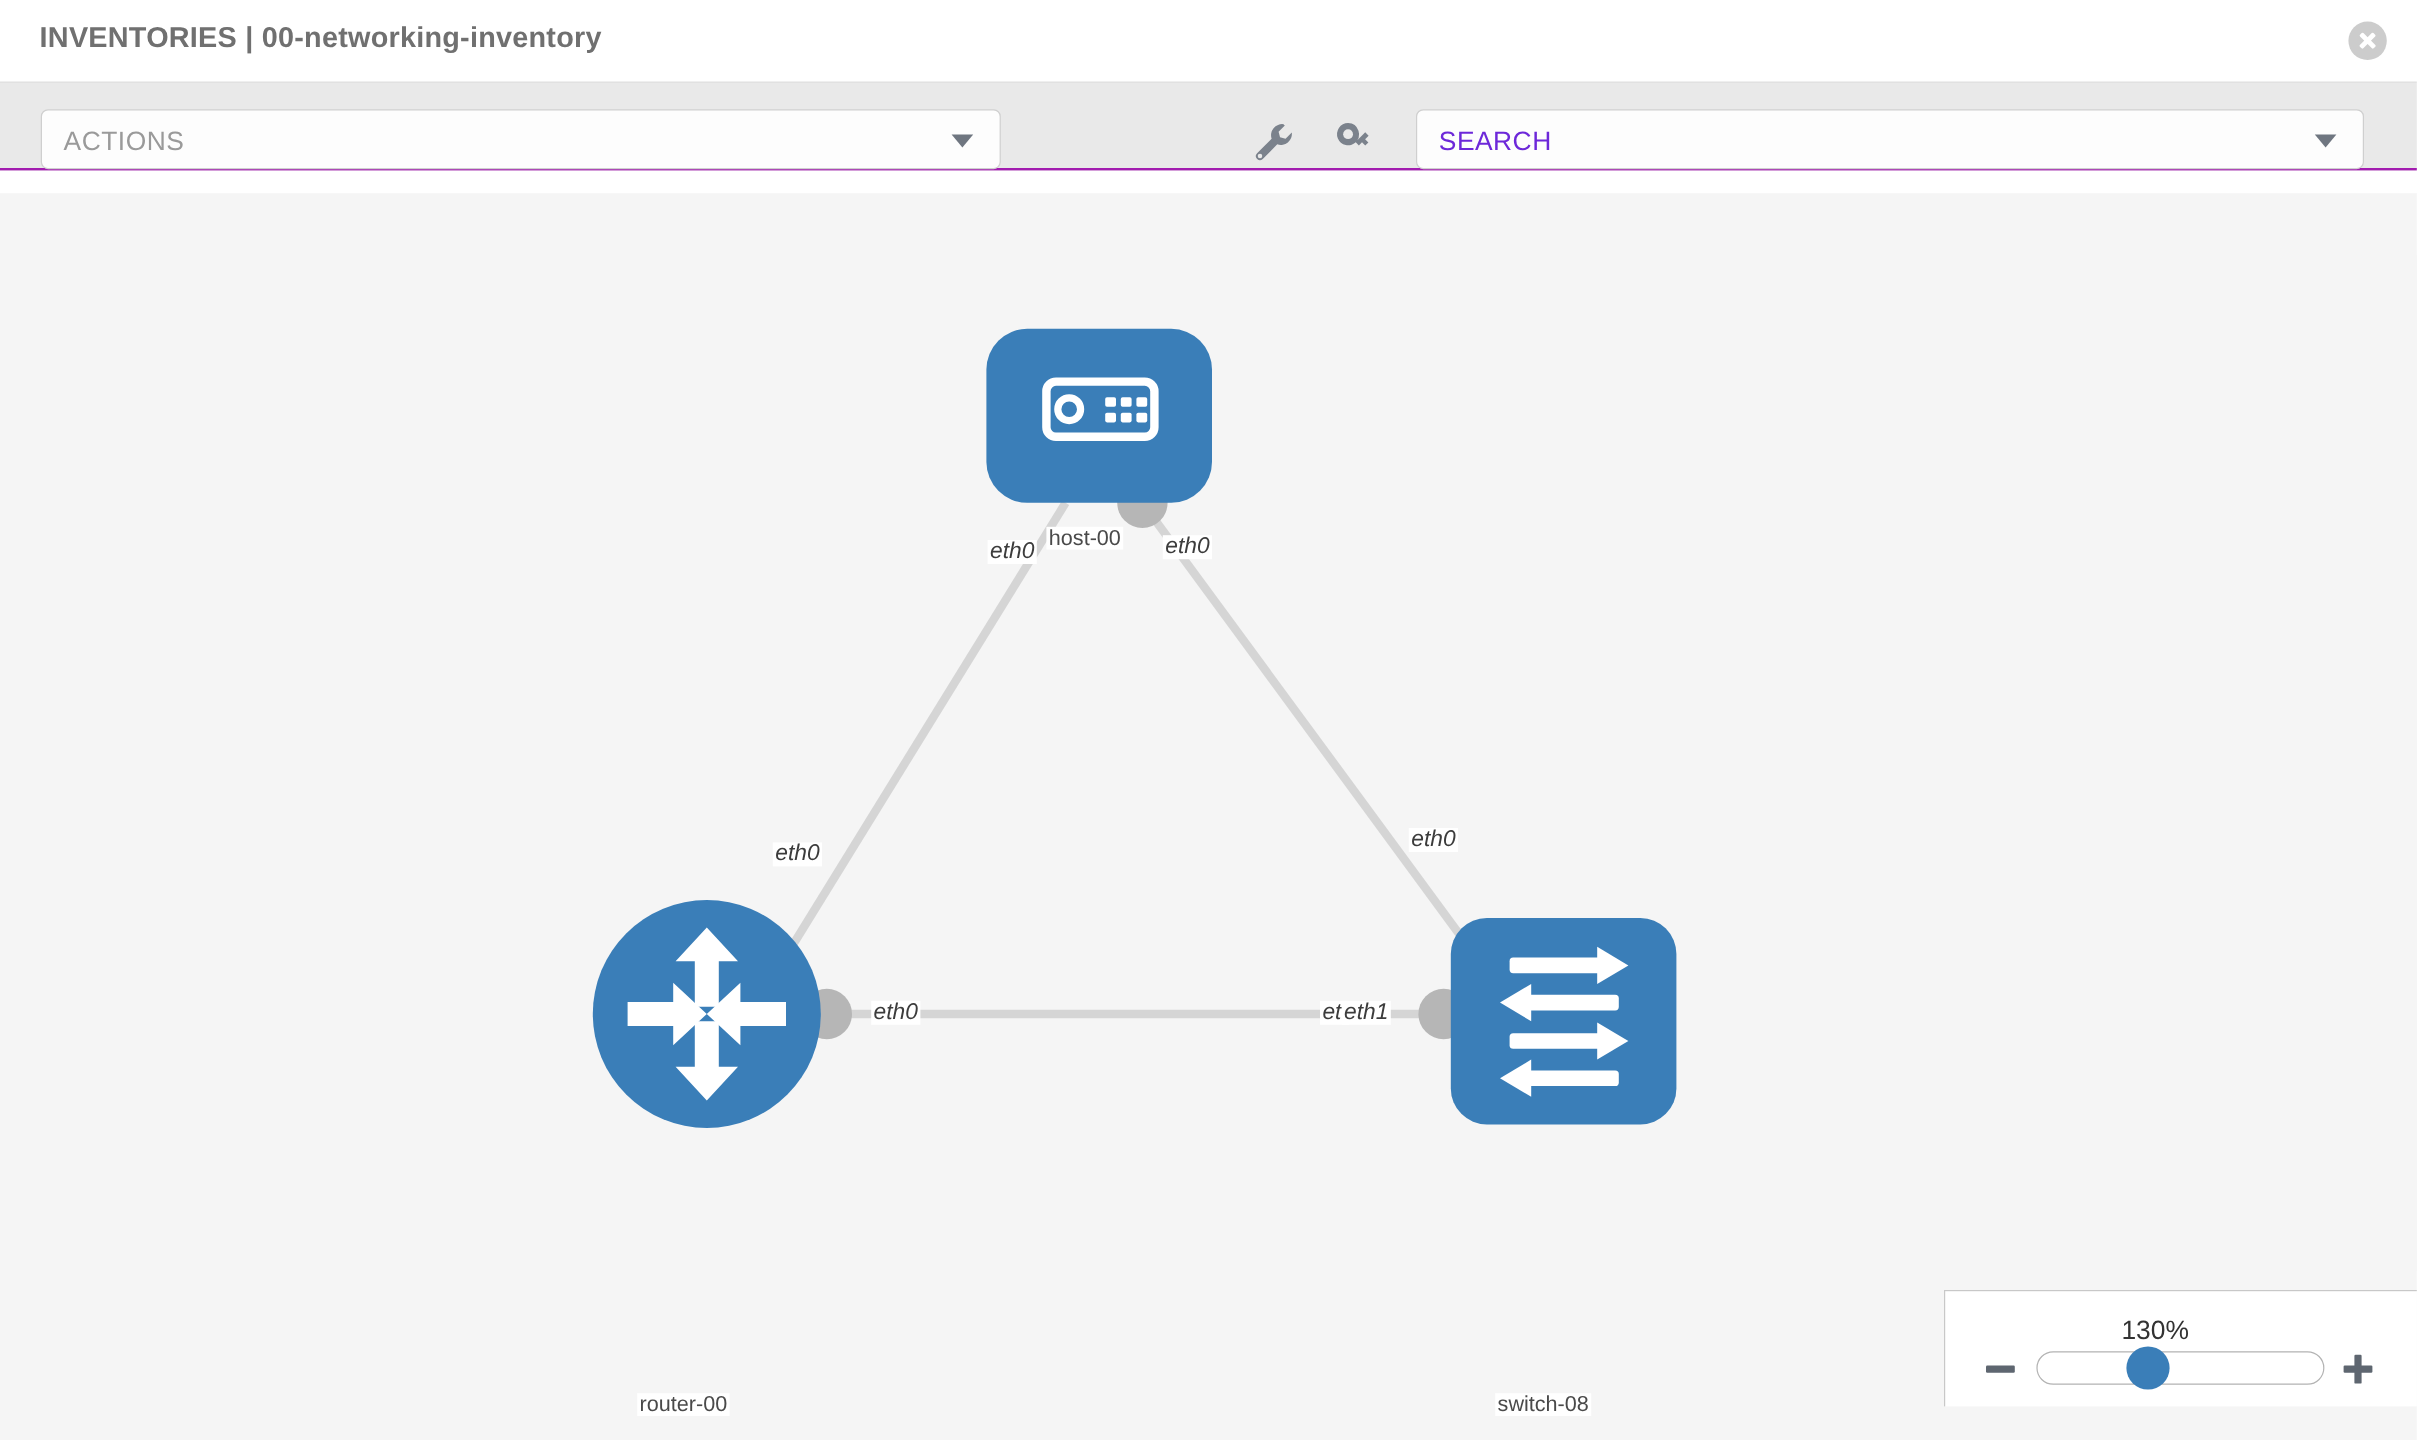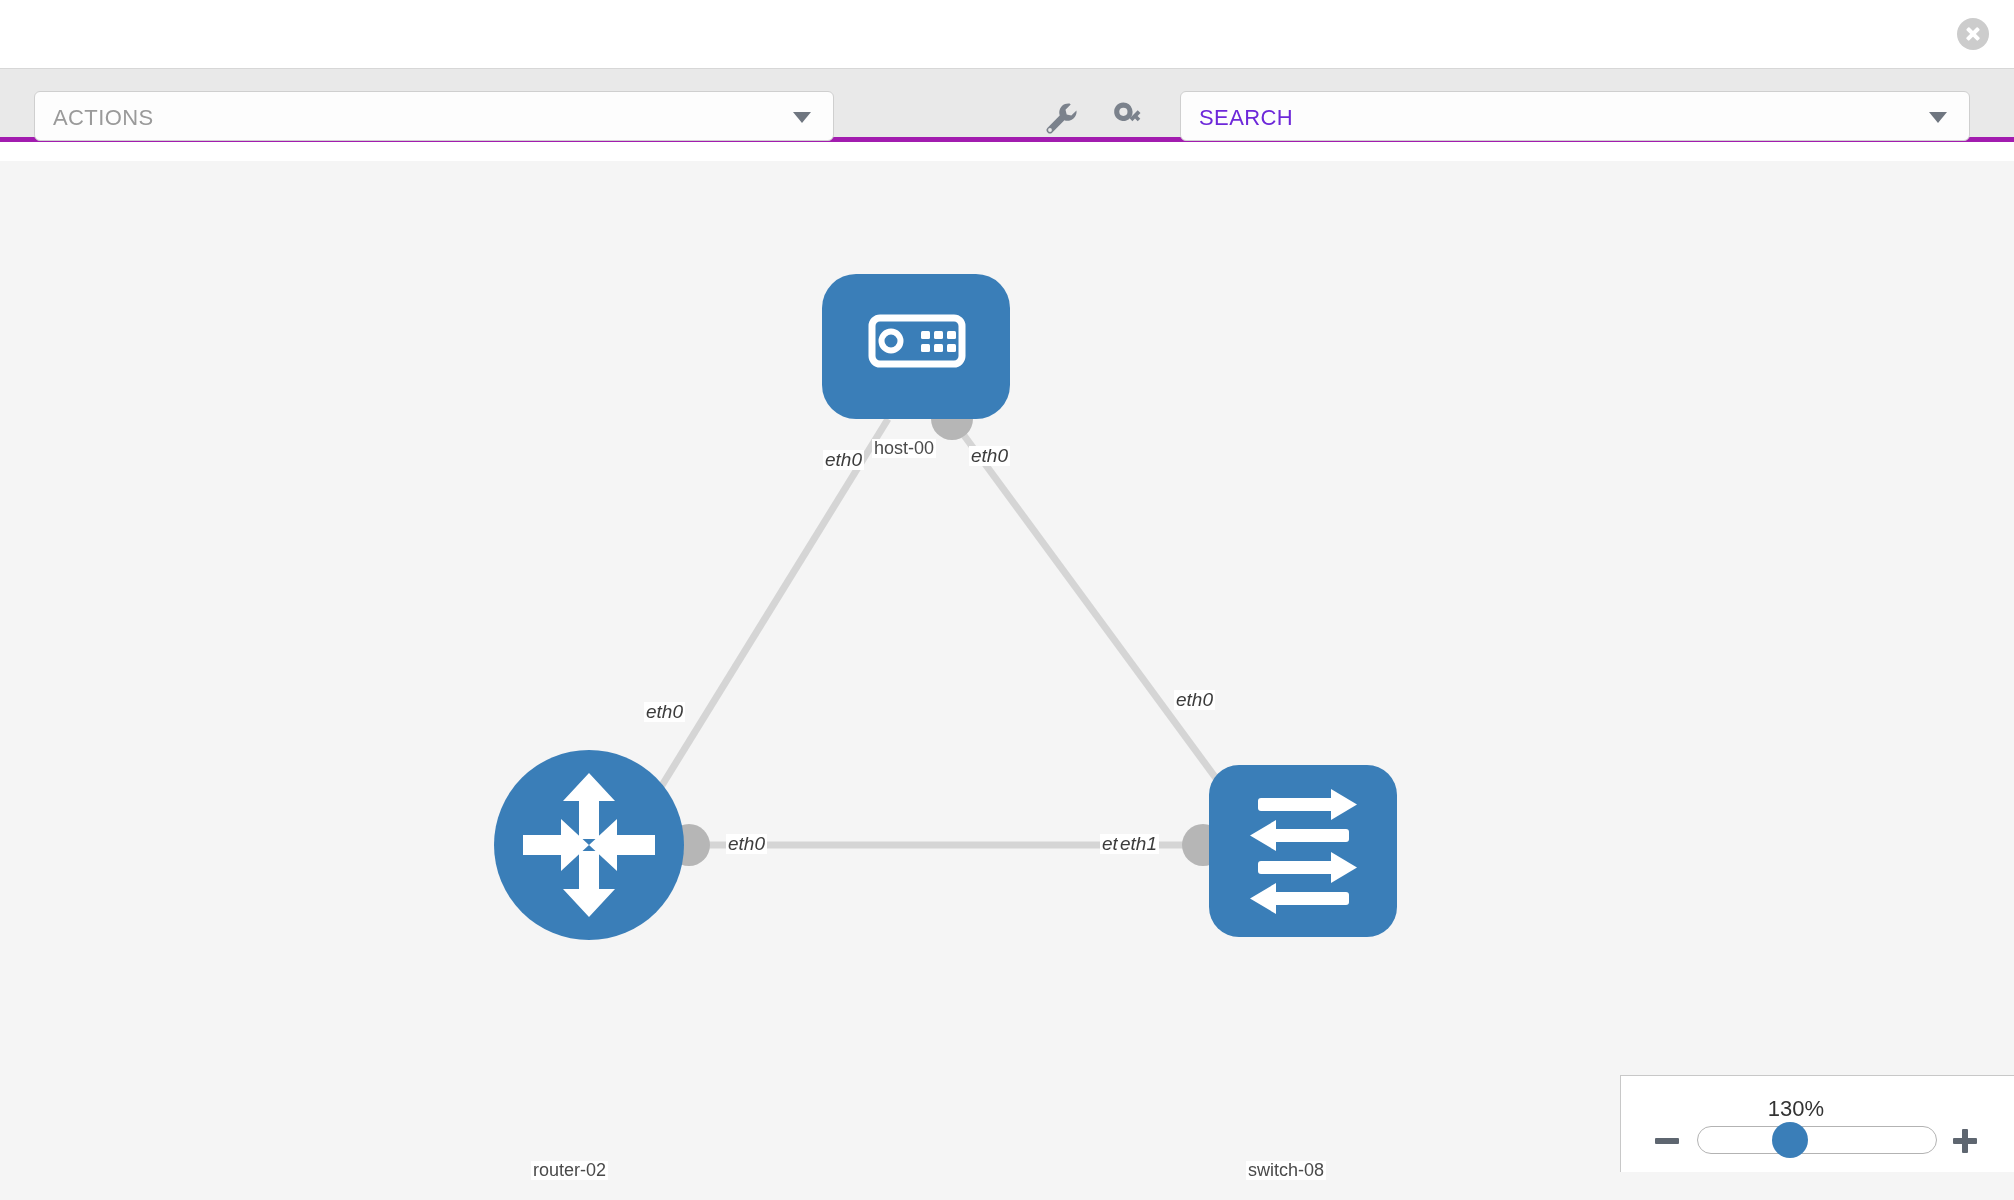--- a/index.html
+++ b/index.html
@@ -59,21 +59,21 @@
   .close-btn::before { transform: translate(-50%,-50%) rotate(45deg); }
   .close-btn::after  { transform: translate(-50%,-50%) rotate(-45deg); }
 
   
   .toolbar {
     position: absolute;
     left: 0; top: 69px;
     width: 2014px;
     height: 73px;
     background: #e9e9e9;
-    border-bottom: 5px solid #a21caf;
+    border-bottom: 2px solid #a21caf;
     box-sizing: border-box;
     padding-left: 24px;
   }
   .actions-select {
     position: absolute;
     left: 34px;
     top: 22px;
     width: 800px;
     height: 50px;
     background: #fdfdfd;
@@ -237,20 +237,21 @@
     height: 36px;
     border-radius: 50%;
     background: #3a7eb8;
     cursor: grab;
   }
 </style>
 </head>
 <body>
 
 <div class="header">
+  <div class="header-title">INVENTORIES | 00-networking-inventory</div>
   <div class="close-btn"></div>
 </div>
 
 <div class="toolbar">
 
   <div class="actions-select">
     <span class="label">ACTIONS</span>
     <span class="caret"></span>
   </div>
 
@@ -334,21 +335,21 @@
         <rect x="1258" y="700" width="82" height="13" rx="3"></rect>
         <path d="M1331 691 l26 15.5 -26 15.5 z"></path>
 
         <rect x="1267" y="731" width="82" height="13" rx="3"></rect>
         <path d="M1276 722 l-26 15.5 26 15.5 z"></path>
       </g>
     </g>
   </svg>
 
   <div class="node-label" style="left:872px; top:278px;">host-00</div>
-  <div class="node-label" style="left:531px; top:1000px;">router-02</div>
+  <div class="node-label" style="left:531px; top:1000px;">router-00</div>
   <div class="node-label" style="left:1246px; top:1000px;">switch-08</div>
 
   <div class="iface-label" style="left:823px; top:289px;">eth0</div>
   <div class="iface-label" style="left:969px; top:285px;">eth0</div>
 
   <div class="iface-label" style="left:644px; top:541px;">eth0</div>
   <div class="iface-label" style="left:1174px; top:529px;">eth0</div>
 
   <div class="iface-label" style="left:726px; top:673px;">eth0</div>
   <div class="iface-label" style="left:1100px; top:673px;">etl</div>

